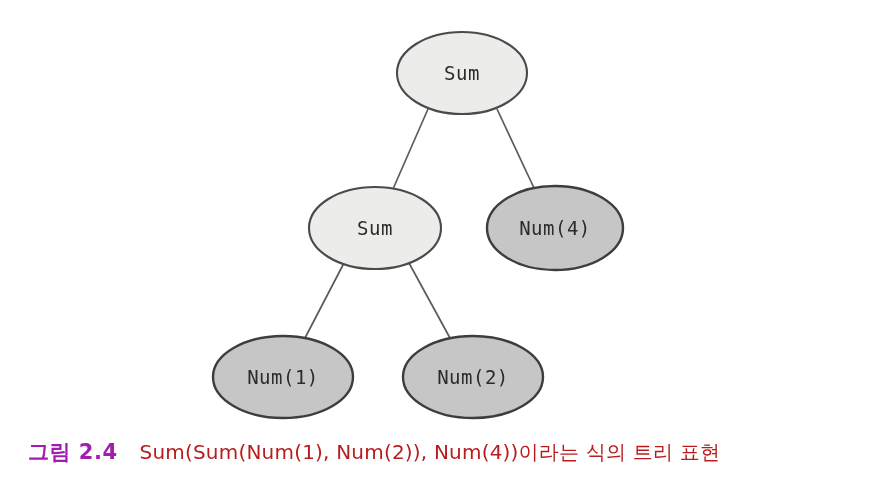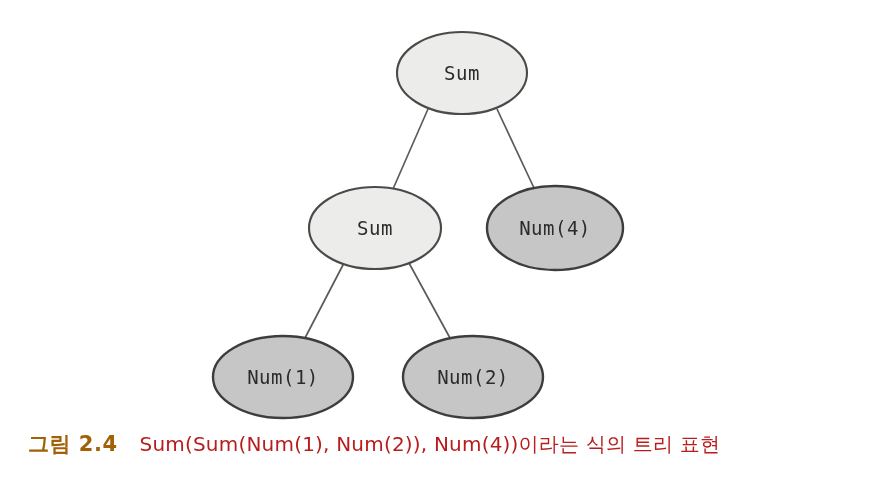--- a/index.html
+++ b/index.html
@@ -68,22 +68,23 @@
   }
   .caption-line {
     display: flex;
     align-items: baseline;
     white-space: pre;
   }
   .caption-figno {
     font-family: "DejaVu Sans", "Liberation Sans", sans-serif;
     font-weight: bold;
     font-size: 21px;
-    color: #a16207;
+    color: #a21caf;
     letter-spacing: 0.5px;
+    margin-top: 8px;
   }
   .caption-gap {
     display: inline-block;
     width: 22px;
   }
   .caption-text {
     font-family: "DejaVu Sans", "Liberation Sans", sans-serif;
     font-weight: normal;
     font-size: 20px;
     color: #b91c1c;

